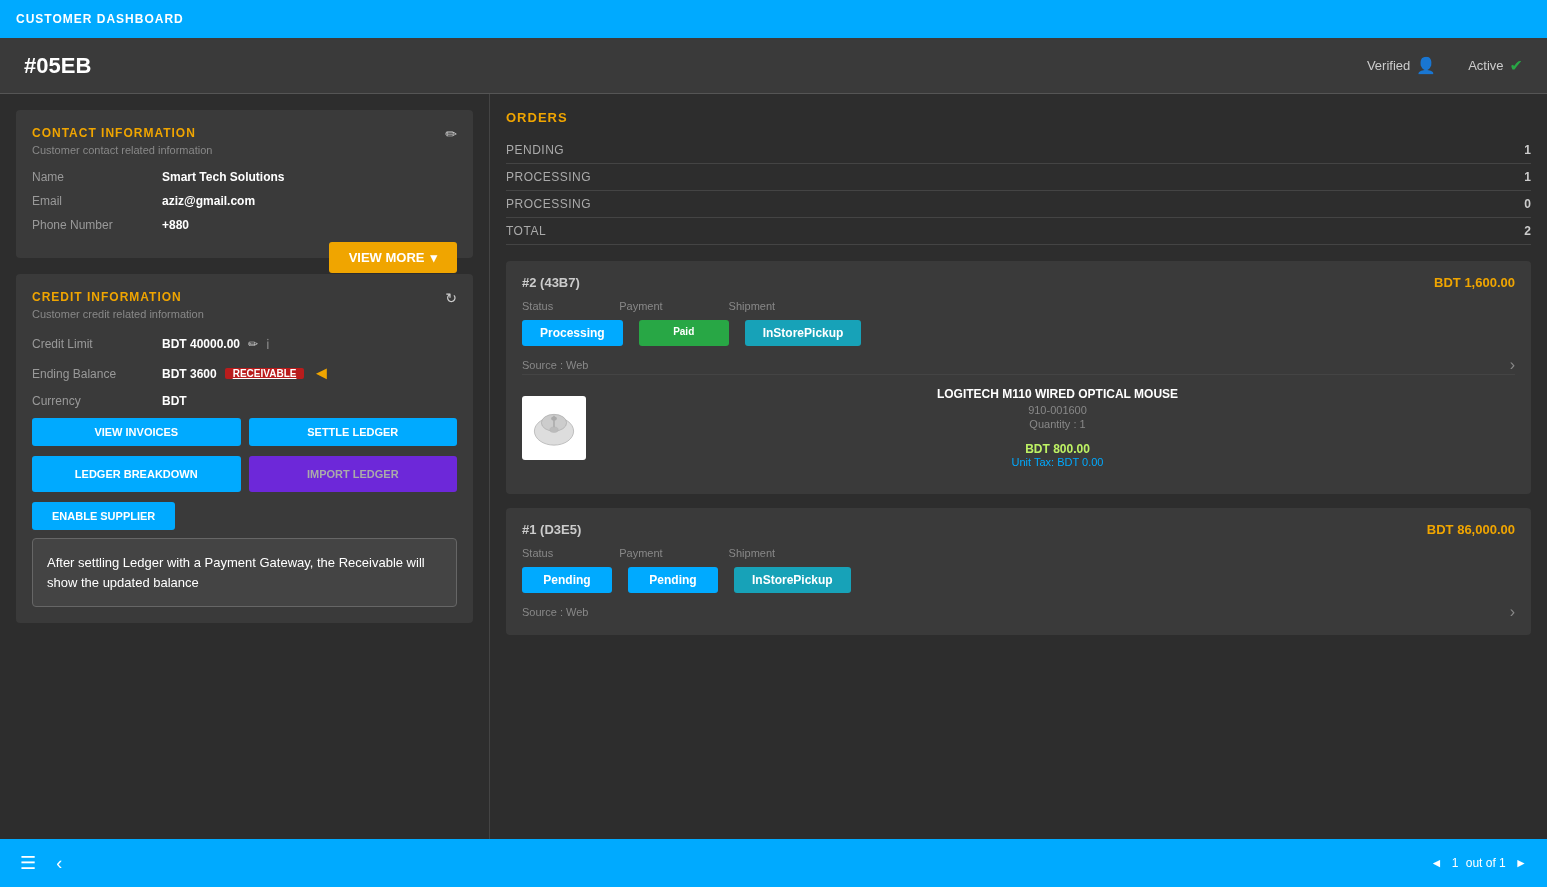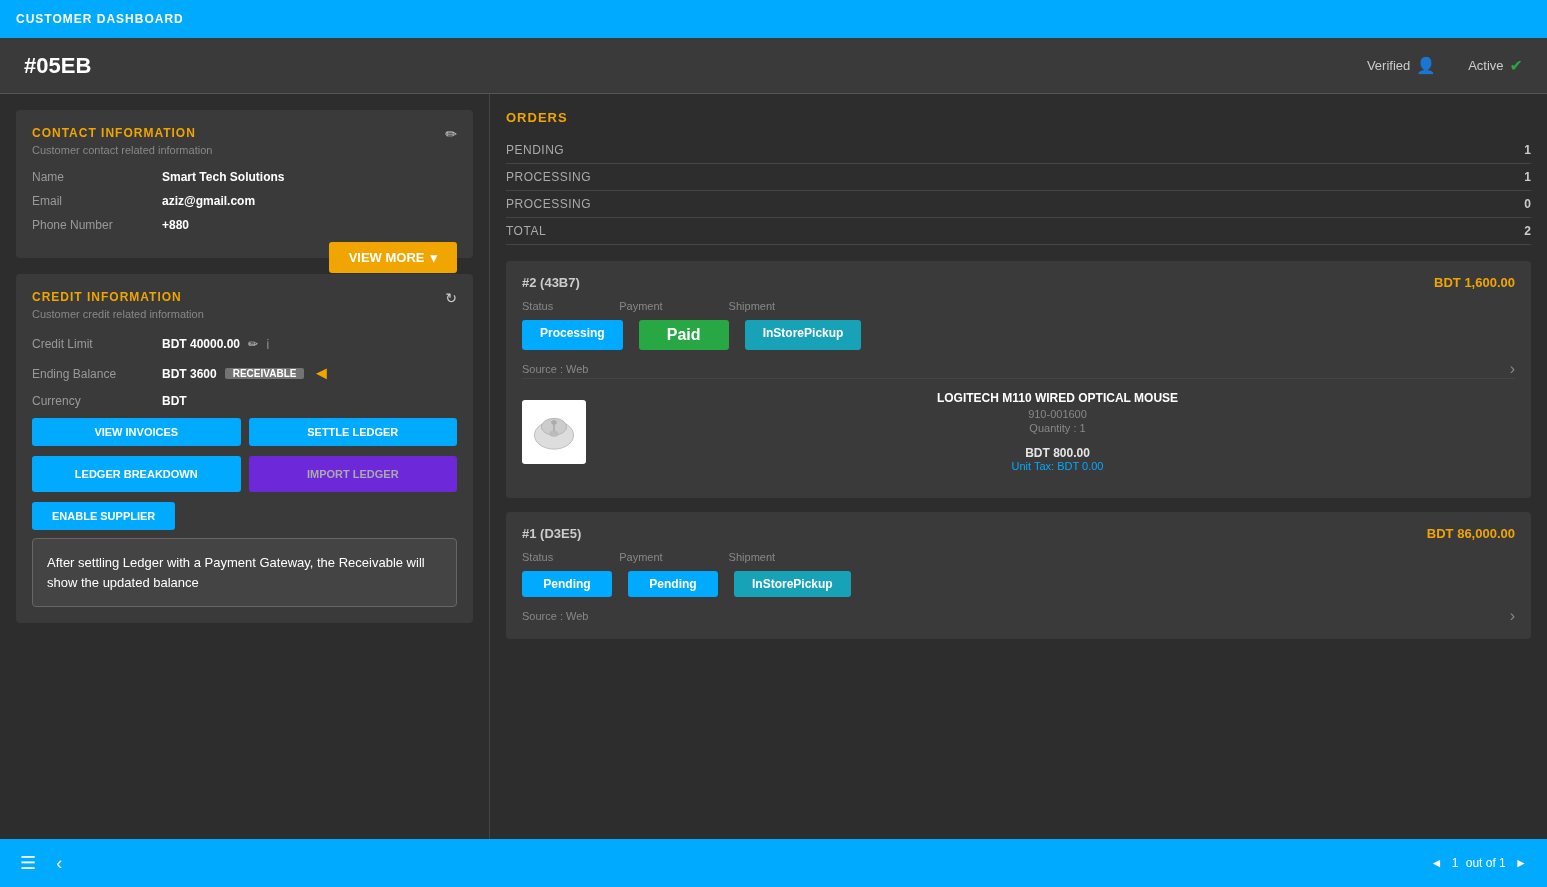--- a/index.html
+++ b/index.html
@@ -125,26 +125,27 @@
       gap: 6px;
     }
 
     
     .credit-value-row {
       display: flex;
       align-items: center;
       gap: 8px;
     }
     .receivable-badge {
-      background: #737373;
+      background: #b91c1c;
       color: #fff;
       font-size: 10px;
       font-weight: bold;
       padding: 0 8px;
       border-radius: 2px;
+      text-decoration: underline;
     }
     .arrow-indicator {
       color: #f0a500;
       font-size: 18px;
     }
     .info-icon {
       color: #888;
       font-size: 14px;
       cursor: pointer;
     }
@@ -256,21 +257,21 @@
       font-size: 12px;
       font-weight: bold;
       min-width: 90px;
       text-align: center;
     }
     .badge-green {
       background: #28a745;
       color: #fff;
       padding: 6px 18px;
       border-radius: 3px;
-      font-size: 16px;
+      font-size: 10px;
       font-weight: bold;
       min-width: 90px;
       text-align: center;
     }
     .badge-teal {
       background: #17a2b8;
       color: #fff;
       padding: 6px 18px;
       border-radius: 3px;
       font-size: 12px;
@@ -309,21 +310,21 @@
       display: flex;
       align-items: center;
       justify-content: center;
       overflow: hidden;
     }
     .product-img svg { width: 56px; height: 40px; }
     .product-info { flex: 1; }
     .product-name { color: #fff; font-size: 12px; font-weight: bold; margin-bottom: 3px; }
     .product-sku { color: #888; font-size: 11px; margin-bottom: 2px; }
     .product-qty { color: #888; font-size: 11px; margin-bottom: 12px; }
-    .product-price { color: #e5e5e5; font-size: 12px; font-weight: bold; }
+    .product-price { color: #bef264; font-size: 12px; font-weight: bold; }
     .product-tax { color: #00aaff; font-size: 11px; }
 
     
     .bottom-bar {
       background: #00aaff;
       height: 48px;
       display: flex;
       align-items: center;
       justify-content: space-between;
       padding: 0 20px;

